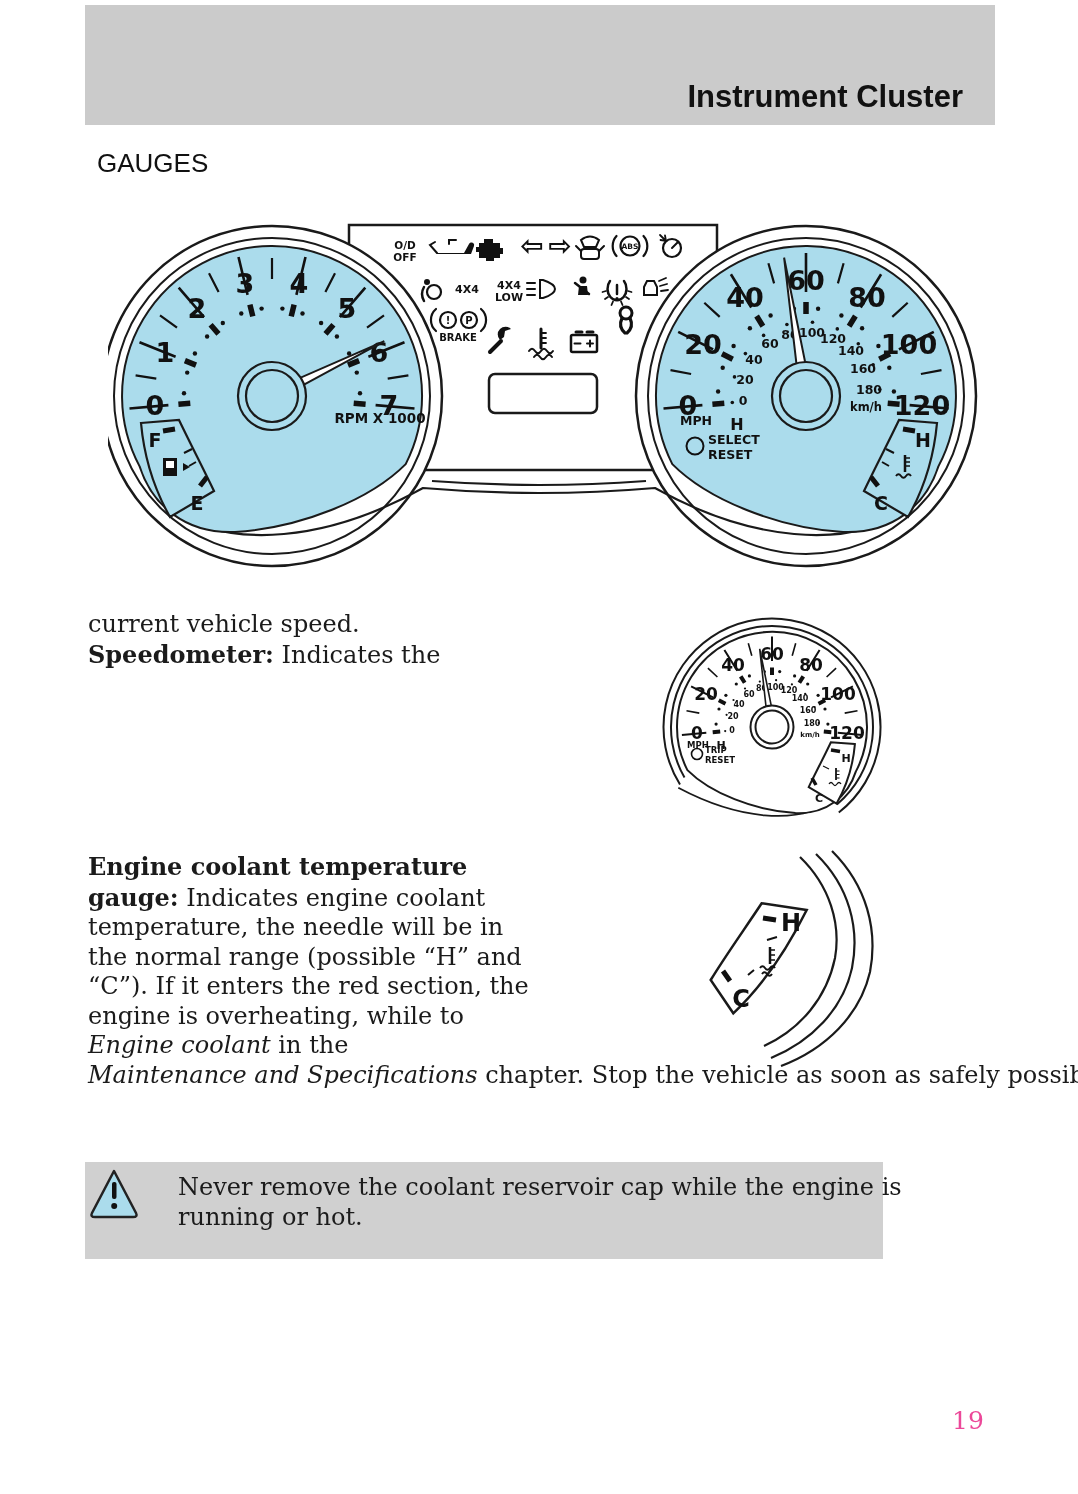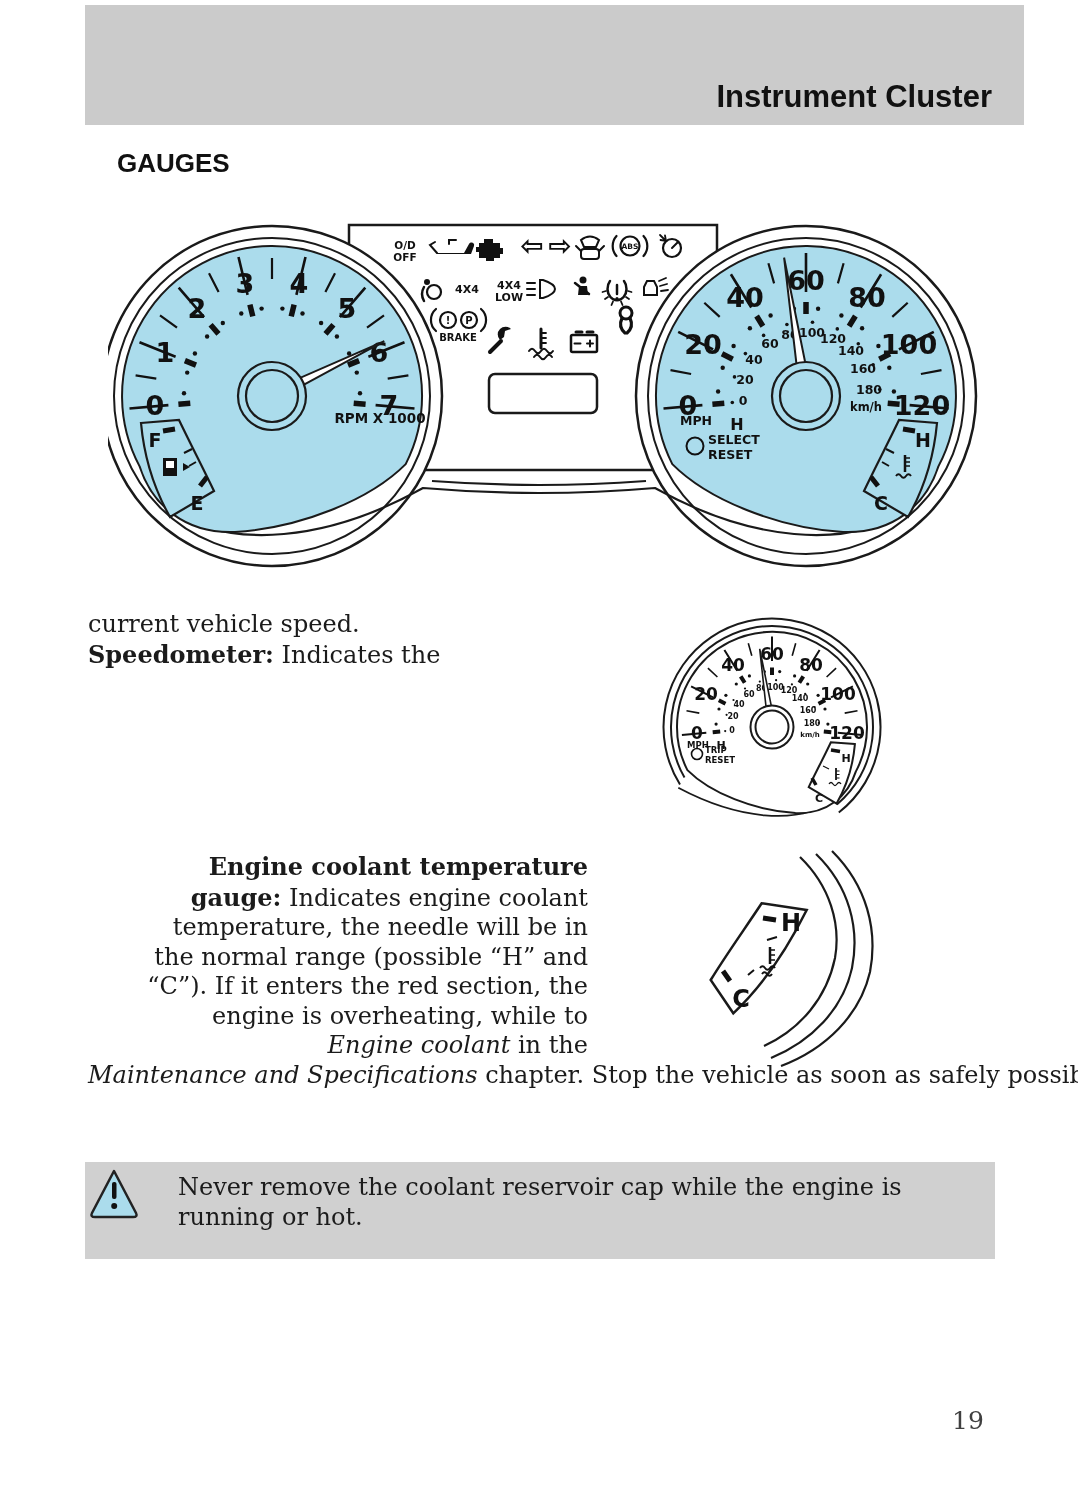--- a/index.html
+++ b/index.html
@@ -1,33 +1,33 @@
 <!DOCTYPE html>
 <html><head>
 <meta charset="utf-8">
 <style>
   html,body{margin:0;padding:0;background:#fff;}
   #page{position:relative;width:1078px;height:1494px;background:#fff;overflow:hidden;
         color:#1a1a1a;font-family:"DejaVu Serif",serif;}
-  .sans{font-family:"Liberation Sans","DejaVu Sans",sans-serif;padding-left:29px;}
+  .sans{font-family:"Liberation Sans","DejaVu Sans",sans-serif;}
   .hdr{position:absolute;left:85px;top:5px;width:910px;height:120px;background:#cbcbcb;}
   .hdr .title{position:absolute;right:32px;bottom:10px;font-size:31px;font-weight:bold;color:#111;}
-  .h2{position:absolute;left:88px;top:148px;font-size:26px;font-weight:bold;color:#111;}
+  .h2{position:absolute;left:97px;top:148px;font-size:26px;font-weight:normal;color:#111;}
   .body-text{font-size:24px;line-height:29.5px;color:#1b1b1b;}
   .body-text .line{white-space:nowrap;}
   .body-text span{white-space:pre;}
   .b{font-weight:bold;}
   .i{font-style:italic;}
   svg{position:absolute;}
   svg text{font-family:"DejaVu Sans",sans-serif;font-weight:bold;fill:#111;}
-  .warn{position:absolute;left:85px;top:1162px;width:910px;height:97px;background:#d0d0d0;}
+  .warn{position:absolute;left:85px;top:1162px;width:798px;height:97px;background:#d0d0d0;}
   .warn .wtext{position:absolute;left:93px;top:10px;width:755px;font-size:24px;line-height:30px;color:#1b1b1b;}
-  .pageno{position:absolute;left:952px;top:1406px;font-size:25px;color:#404040;}
+  .pageno{position:absolute;left:952px;top:1406px;font-size:25px;color:#ec4899;}
   .spd-text{position:absolute;left:88px;top:610px;}
-  .cool-text{position:absolute;left:88px;top:852px;width:910px;text-align:right;}
+  .cool-text{position:absolute;left:88px;top:852px;width:910px;}
   .cool-text .narrow{width:500px;}
 </style>
 </head>
 <body>
 
 <div id="page">
 
   <div class="hdr sans">
     <div class="title">Instrument Cluster</div>
   </div>

